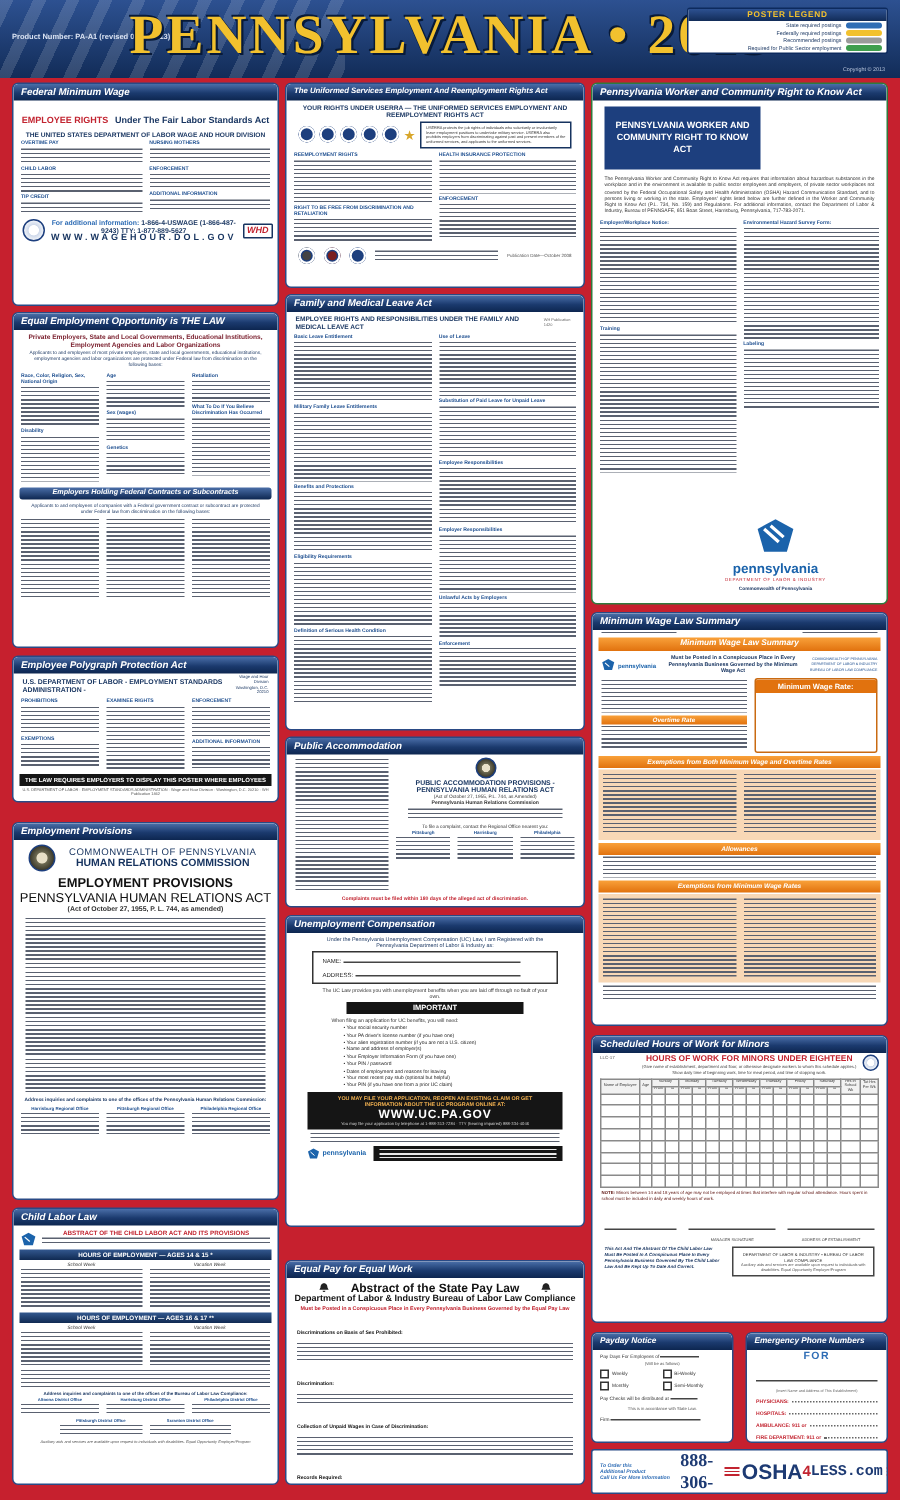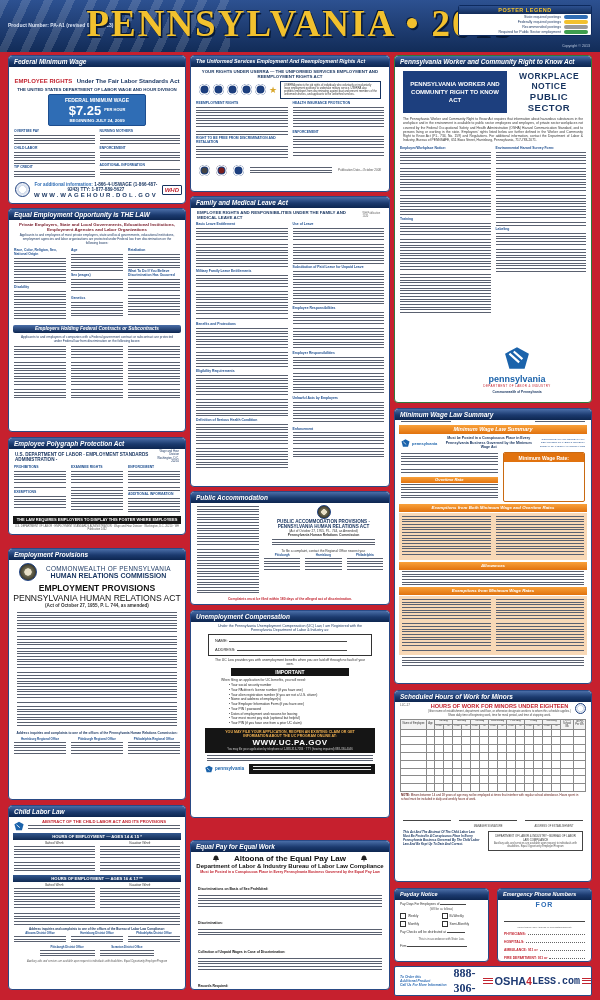--- a/index.html
+++ b/index.html
@@ -85,28 +85,20 @@
     <div class="hdr-copy">Copyright © 2013</div>
   </div>
 
   <div class="panel" id="p-flsa" style="left:8px;top:55px;width:178px;height:149px;">
     <div class="tbar">Federal Minimum Wage</div>
     <div class="ctr" style="margin-top:2px;">
       <span style="font-size:6px;font-weight:bold;color:#c22430;">EMPLOYEE RIGHTS</span>
       <span style="font-size:6px;font-weight:bold;color:#16335f;">Under The Fair Labor Standards Act</span>
     </div>
     <div class="ctr navy" style="font-size:4.4px;font-weight:bold;">THE UNITED STATES DEPARTMENT OF LABOR WAGE AND HOUR DIVISION</div>
-    <div style="margin:2px auto 2px;width:96px;background:#2f6db5;border:1px solid #1d4e8f;border-radius:2px;color:#fff;text-align:center;padding:2px 0;">
-      <div style="font-size:5px;font-weight:bold;">FEDERAL MINIMUM WAGE</div>
-      <div style="display:flex;justify-content:center;align-items:center;gap:3px;">
-        <span style="font-size:13px;font-weight:bold;">$7.25</span>
-        <span style="font-size:4px;font-weight:bold;text-align:left;line-height:1.1;">PER HOUR</span>
-      </div>
-      <div style="font-size:4.4px;font-weight:bold;">BEGINNING JULY 24, 2009</div>
-    </div>
     <div class="cols">
       <div class="col">
         <div class="mh">OVERTIME PAY</div>
         <div class="ft" style="height:10px;"></div>
         <div class="mh">CHILD LABOR</div>
         <div class="ft" style="height:12px;"></div>
         <div class="mh">TIP CREDIT</div>
         <div class="ft" style="height:8px;"></div>
       </div>
       <div class="col">
@@ -453,21 +445,21 @@
     </div>
   </div>
 
   <div class="panel" id="p-eqpay" style="left:190px;top:840px;width:200px;height:150px;">
     <div class="tbar">Equal Pay for Equal Work</div>
     <div style="display:flex;justify-content:center;align-items:center;gap:14px;padding-top:2px;">
       <svg class="bell" viewBox="0 0 12 11">
           <path d="M6 1 C3.4 1 2.6 3.4 2.5 5.2 L1.4 7.6 H10.6 L9.5 5.2 C9.4 3.4 8.6 1 6 1 Z" fill="#222"></path>
           <path d="M4.6 8.4 a1.4 1.4 0 0 0 2.8 0 Z" fill="#222"></path>
         </svg>
-      <div style="font-size:8px;font-weight:bold;color:#111;">Altoona of the Equal Pay Law</div>
+      <div style="font-size:8px;font-weight:bold;color:#111;">Abstract of the State Pay Law</div>
       <svg class="bell" viewBox="0 0 12 11">
           <path d="M6 1 C3.4 1 2.6 3.4 2.5 5.2 L1.4 7.6 H10.6 L9.5 5.2 C9.4 3.4 8.6 1 6 1 Z" fill="#222"></path>
           <path d="M4.6 8.4 a1.4 1.4 0 0 0 2.8 0 Z" fill="#222"></path>
         </svg>
     </div>
     <div class="ctr" style="font-size:6px;font-weight:bold;color:#111;">Department of Labor &amp; Industry Bureau of Labor Law Compliance</div>
     <div class="ctr redtx" style="font-size:3.6px;font-weight:bold;padding:1px 0 2px;">Must be Posted in a Conspicuous Place in Every Pennsylvania Business Governed by the Equal Pay Law</div>
     <div style="padding:0 7px;">
       <div><span class="lead">Discriminations on Basis of Sex Prohibited:</span><div class="ft" style="height:13px;"></div></div>
       <div><span class="lead">Discrimination:</span><div class="ft" style="height:8px;"></div></div>
@@ -475,25 +467,20 @@
       <div><span class="lead">Records Required:</span></div>
 
     </div>
 
   </div>
 
   <div class="panel" id="p-rtk" style="left:394px;top:55px;width:198px;height:348px;border-color:#2f7a3d;">
     <div class="tbar">Pennsylvania Worker and Community Right to Know Act</div>
     <div style="display:flex;gap:8px;padding:4px 8px 2px;align-items:center;">
       <div style="width:100px;height:38px;background:#1d3f7e;color:#fff;display:flex;align-items:center;justify-content:center;text-align:center;font-size:6px;font-weight:bold;padding:2px;line-height:1.35;">PENNSYLVANIA WORKER AND COMMUNITY RIGHT TO KNOW ACT</div>
-      <div style="flex:1;text-align:center;color:#16335f;font-weight:bold;">
-        <div style="font-size:8.5px;letter-spacing:.5px;">WORKPLACE</div>
-        <div style="font-size:8.5px;letter-spacing:.5px;">NOTICE</div>
-        <div style="font-size:9.5px;letter-spacing:.5px;">PUBLIC SECTOR</div>
-      </div>
     </div>
     <div style="font-size:3.3px;color:#333;text-align:justify;padding:2px 8px;line-height:1.3;">The Pennsylvania Worker and Community Right to Know Act requires that information about hazardous substances in the workplace and in the environment is available to public sector employees and employers, of private sector workplaces not covered by the Federal Occupational Safety and Health Administration (OSHA) Hazard Communication Standard, and to persons living or working in the state. Employees' rights listed below are further defined in the Worker and Community Right to Know Act (P.L. 734, No. 159) and Regulations. For additional information, contact the Department of Labor &amp; Industry, Bureau of PENNSAFE, 651 Boas Street, Harrisburg, Pennsylvania, 717-783-2071.</div>
     <div class="cols">
       <div class="col">
         <div class="mh">Employer/Workplace Notice:</div>
         <div class="ft" style="height:64px;"></div>
         <div class="mh">Training</div>
         <div class="ft" style="height:92px;"></div>
       </div>
       <div class="col">
@@ -869,21 +856,21 @@
   <div class="panel" id="p-footer" style="left:394px;top:966px;width:198px;height:30px;border-radius:2px;">
     <div style="display:flex;align-items:center;height:100%;padding:0 5px;gap:6px;">
       <div style="font-size:3.4px;font-weight:bold;font-style:italic;color:#2f6db5;line-height:1.25;flex:0 0 auto;">
         <div>To Order this</div>
         <div>Additional Product</div>
         <div>Call Us For More Information</div>
       </div>
       <div style="flex:1;text-align:center;font-family:'Liberation Serif',serif;font-size:12px;font-weight:bold;color:#1d3a73;">1-888-306-7377</div>
       <div style="display:flex;align-items:center;flex:0 0 auto;">
         <span style="width:10px;height:7px;background:repeating-linear-gradient(180deg,#c22430 0 1px,rgba(0,0,0,0) 1px 2.4px);margin-right:2px;"></span>
-        <span style="font-size:11px;font-weight:bold;color:#1d3a73;">OSHA</span>
+        <span style="font-size:14px;font-weight:bold;color:#1d3a73;">OSHA</span>
         <span style="font-size:10px;font-weight:bold;color:#c22430;">4</span>
         <span style="font-size:10px;font-weight:bold;color:#1d3a73;font-family:Liberation Mono, monospace;">LESS.com</span>
         <span style="width:10px;height:7px;background:repeating-linear-gradient(180deg,#c22430 0 1px,rgba(0,0,0,0) 1px 2.4px);margin-left:2px;"></span>
       </div>
     </div>
   </div>
 
 </div>
 
 </body></html>

